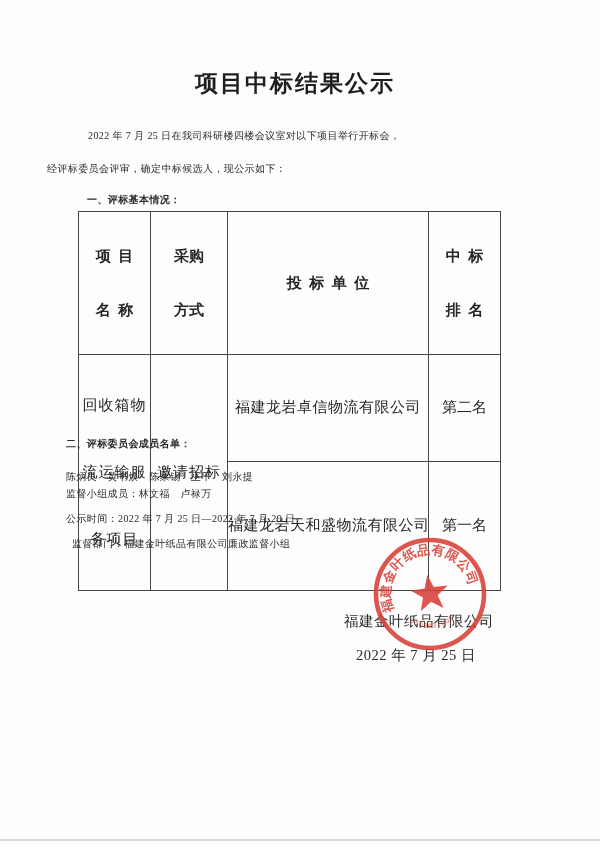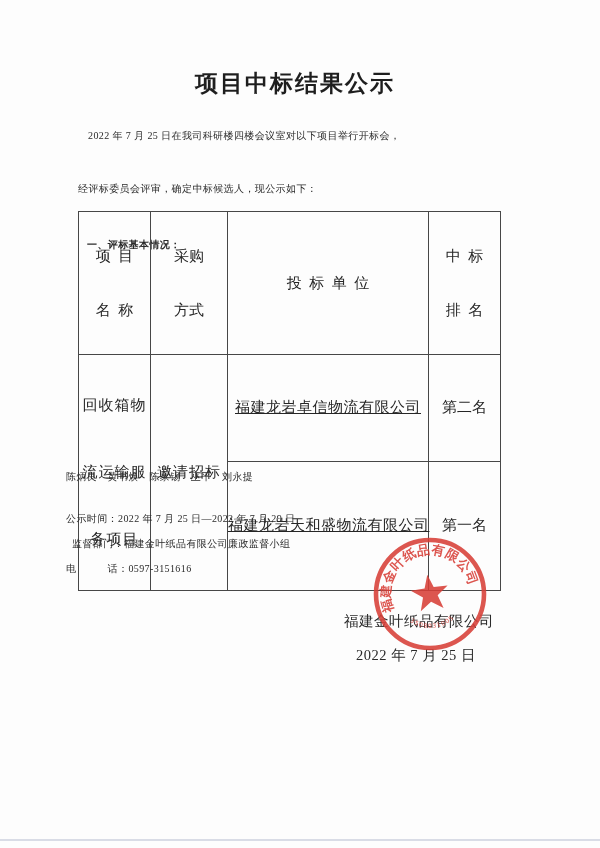--- a/index.html
+++ b/index.html
@@ -11,50 +11,50 @@
     position:relative; width:600px; height:848px; overflow:hidden;
     background:var(--paper); color:var(--ink);
     font-family:"Liberation Serif", serif;
   }
   .abs{position:absolute; line-height:1.25; white-space:pre;}
   .doc-title{
     top:70px; left:0; width:590px; text-align:center;
     font-size:23px; font-weight:bold; letter-spacing:2px; color:#1e1e1e;
   }
   .body-line{font-size:10px; letter-spacing:0.4px;}
-  .bold{font-weight:bold;margin-top:45px;}
+  .bold{font-weight:bold;}
   .intro-1{top:130px; left:88px;}
-  .intro-2{top:163px; left:78px;margin-top:20px;}
+  .intro-2{top:163px; left:47px;}
   .h-sec1{top:194px; left:87px;}
   .h-sec2{top:438px; left:66px;}
   .l-members{top:463px; left:66px;margin-top:8px;}
   .l-supervision{top:488px; left:66px;}
   .l-publicity{top:513px; left:66px;}
   .l-dept{top:538px; left:72px;}
   .l-phone{top:563px; left:66px;}
   .sig-company{top:612px; left:344px; font-size:14.5px; letter-spacing:0.5px;}
   .sig-date{top:646px; left:356px; font-size:14.5px; letter-spacing:0.5px;}
 
   table.bid{
     position:absolute; top:211px; left:78px;
     width:422px; border-collapse:collapse; table-layout:fixed;
   }
   table.bid th, table.bid td{
     border:1.5px solid var(--table_border);
     padding:0; text-align:center; vertical-align:middle;
     font-size:15px; color:#262626; white-space:pre;
   }
-  table.bid th{font-weight:400;}
+  table.bid th{font-weight:700;}
   tr.r-head{height:45px;}
   tr.r-one{height:67px;}
   tr.r-two{height:81px;margin-left:32px;}
   .th-line{line-height:20px;}
   .cell-project div{line-height:33px; letter-spacing:1px;}
   .cell-method{letter-spacing:1px;}
-  .cell-bidder{letter-spacing:0.5px;text-decoration:underline;}
+  .cell-bidder{letter-spacing:0.5px;}
 
   .seal{
     position:absolute; top:528px; left:364px; width:132px; height:132px;
     opacity:0.88; pointer-events:none;
   }
   .seal-stroke{stroke:var(--seal_red);}
   .seal-fill{fill:var(--seal_red);}
   .seal-arc-text{font-size:13px; letter-spacing:0.5px; font-weight:bold;
     font-family:"Liberation Serif", serif;}
   .seal-num-text{font-size:6px; letter-spacing:1px;
@@ -109,24 +109,25 @@
         <td class="cell-bidder">福建龙岩卓信物流有限公司</td>
         <td>第二名</td>
       </tr>
       <tr class="r-two">
         <td class="cell-bidder">福建龙岩天和盛物流有限公司</td>
         <td>第一名</td>
       </tr>
     </tbody>
   </table>
 
+  <div class="abs body-line bold h-sec2">二、评标委员会成员名单：</div>
   <div class="abs body-line l-members">陈炳良　黄书焕　陈家锡　巫平　刘永提</div>
+  <div class="abs body-line l-supervision">监督小组成员：林文福　卢禄万</div>
   <div class="abs body-line l-publicity">公示时间：2022 年 7 月 25 日—2022 年 7 月 29 日</div>
   <div class="abs body-line l-dept">监督部门：福建金叶纸品有限公司廉政监督小组</div>
-  <div class="abs body-line l-phone">电　　　话：0597-3151616</div>
 
   <div class="abs sig-company">福建金叶纸品有限公司</div>
   <div class="abs sig-date">2022 年 7 月 25 日</div>
 
   <svg class="seal" viewBox="-66 -66 132 132" xmlns="http://www.w3.org/2000/svg">
     <defs>
       <path id="sealTextArc" d="M -39.4 6.95 A 40 40 0 1 1 39.4 6.95" fill="none"></path>
       <path id="sealNumArc" d="M -21.9 26.1 A 34 34 0 0 0 21.9 26.1" fill="none"></path>
     </defs>
     <circle class="seal-stroke" cx="0" cy="0" r="54" fill="none" stroke-width="4.6"></circle>

